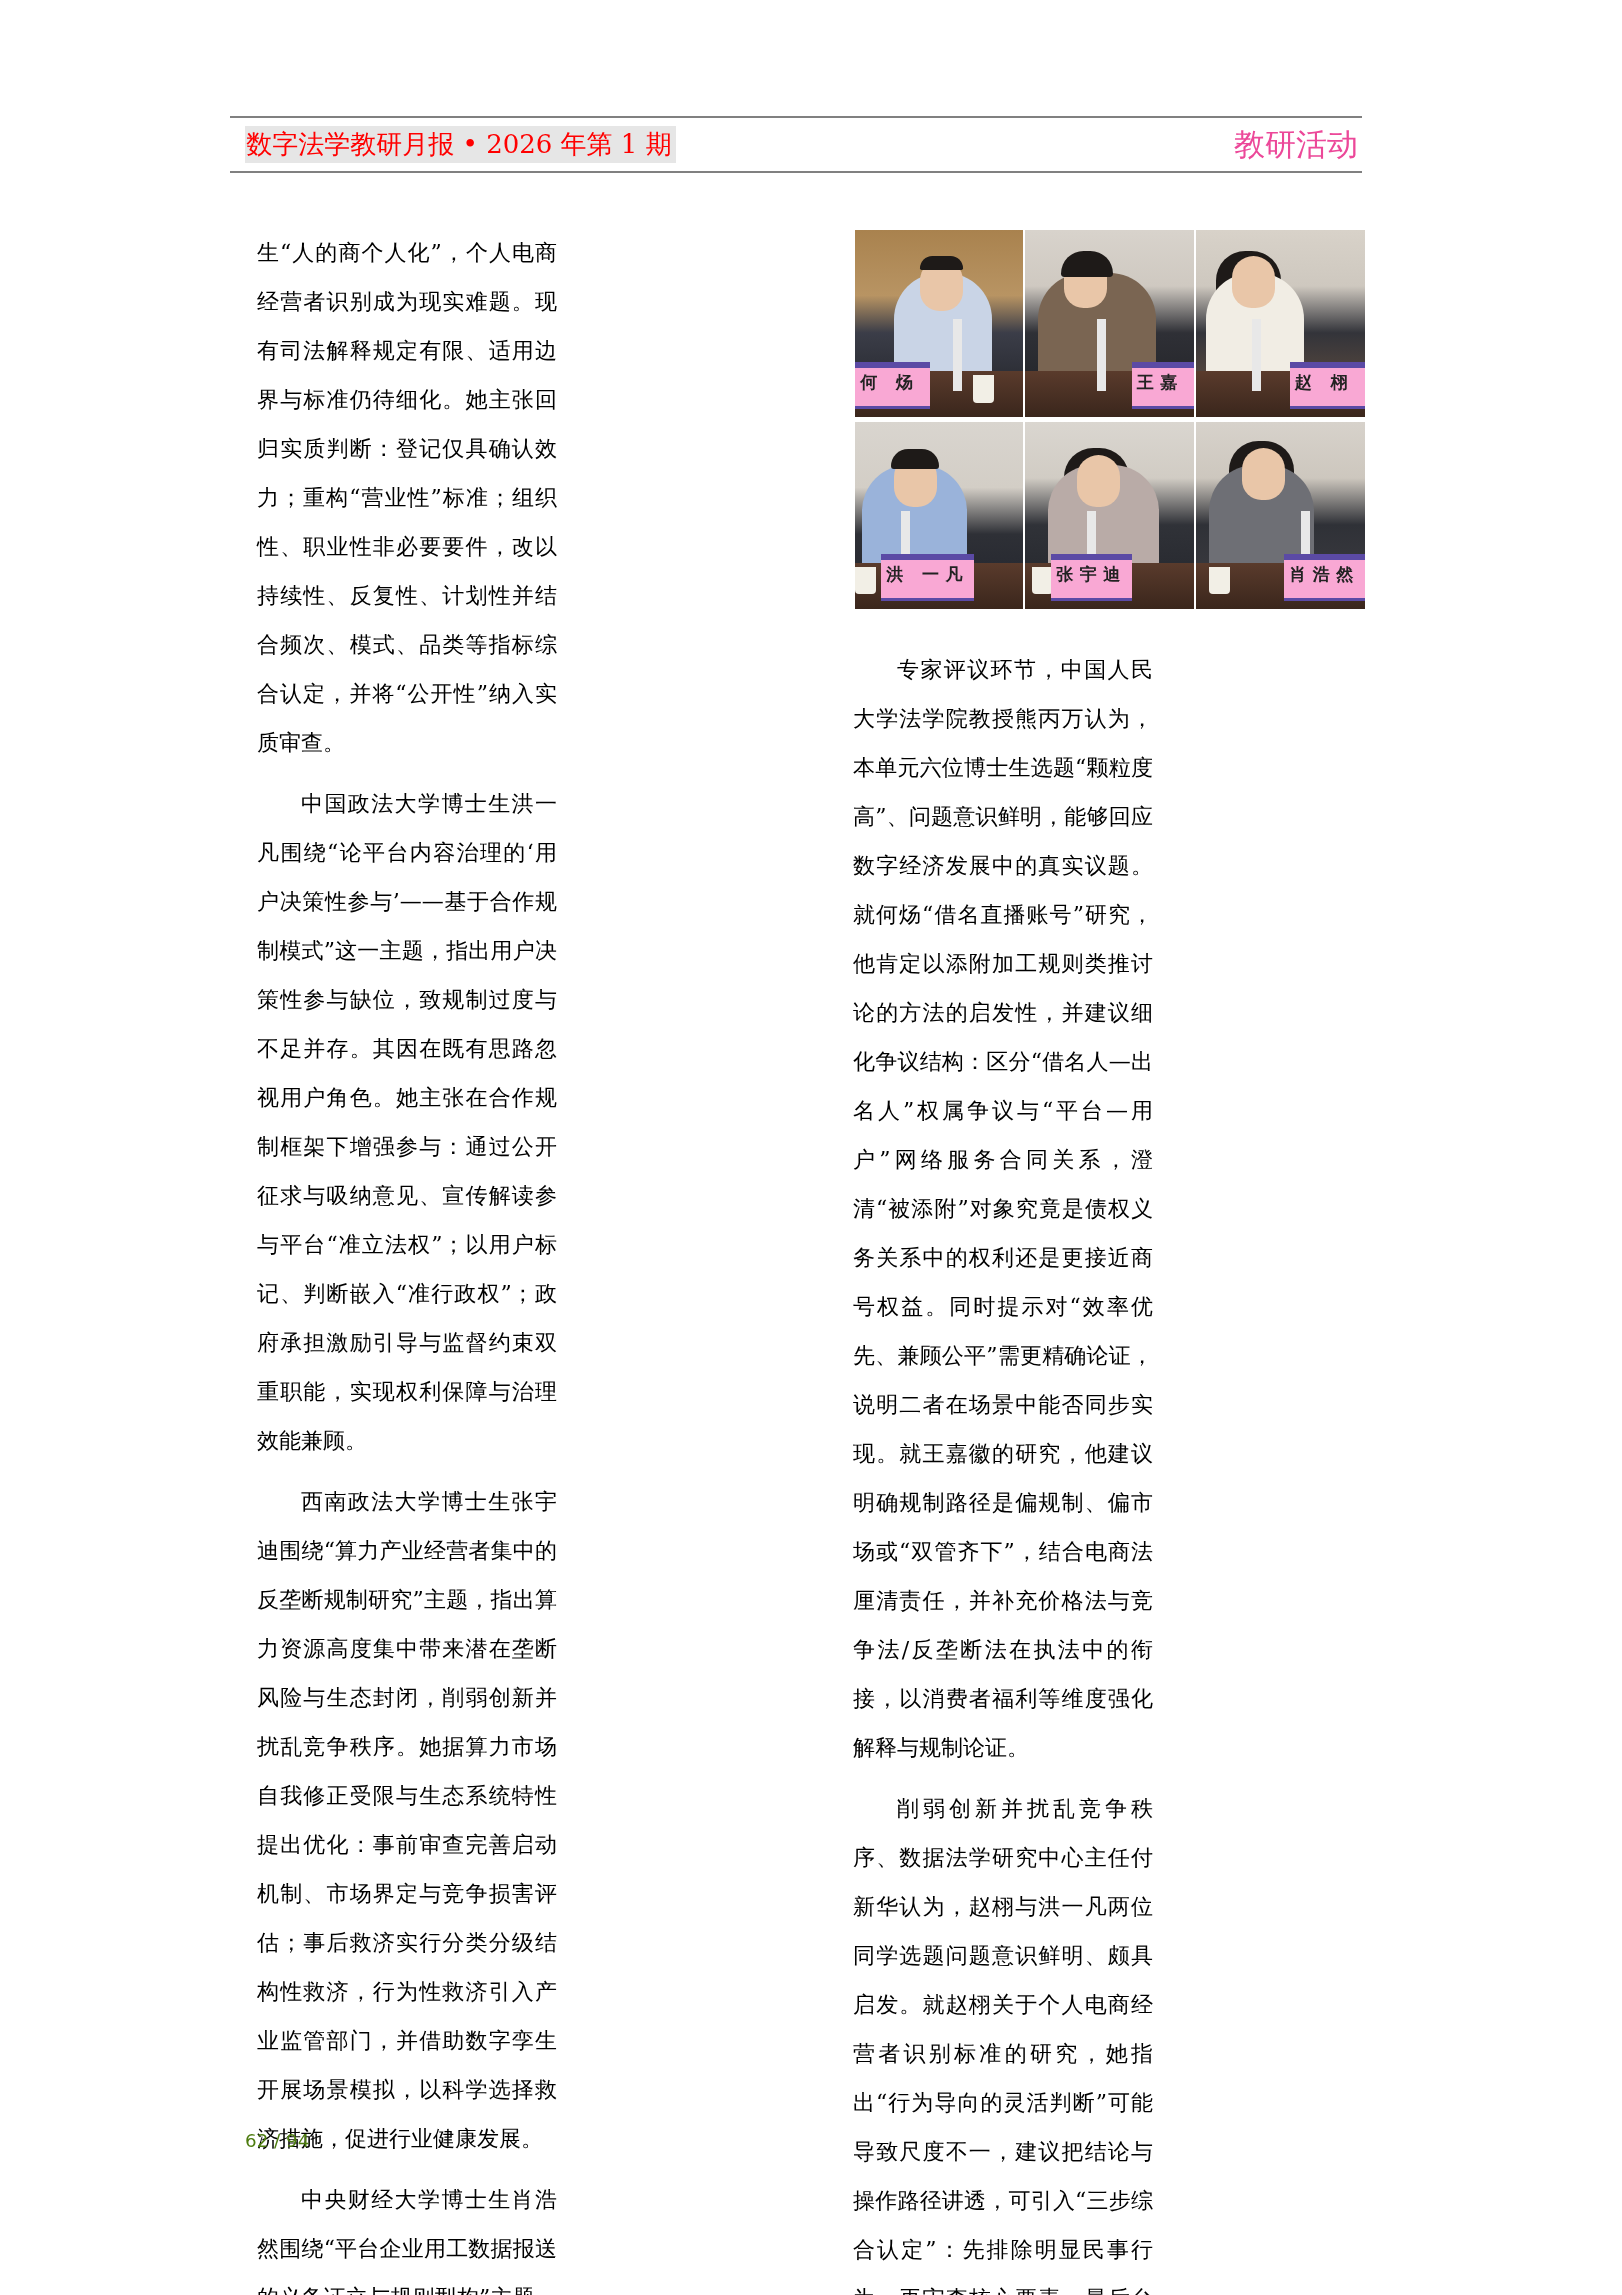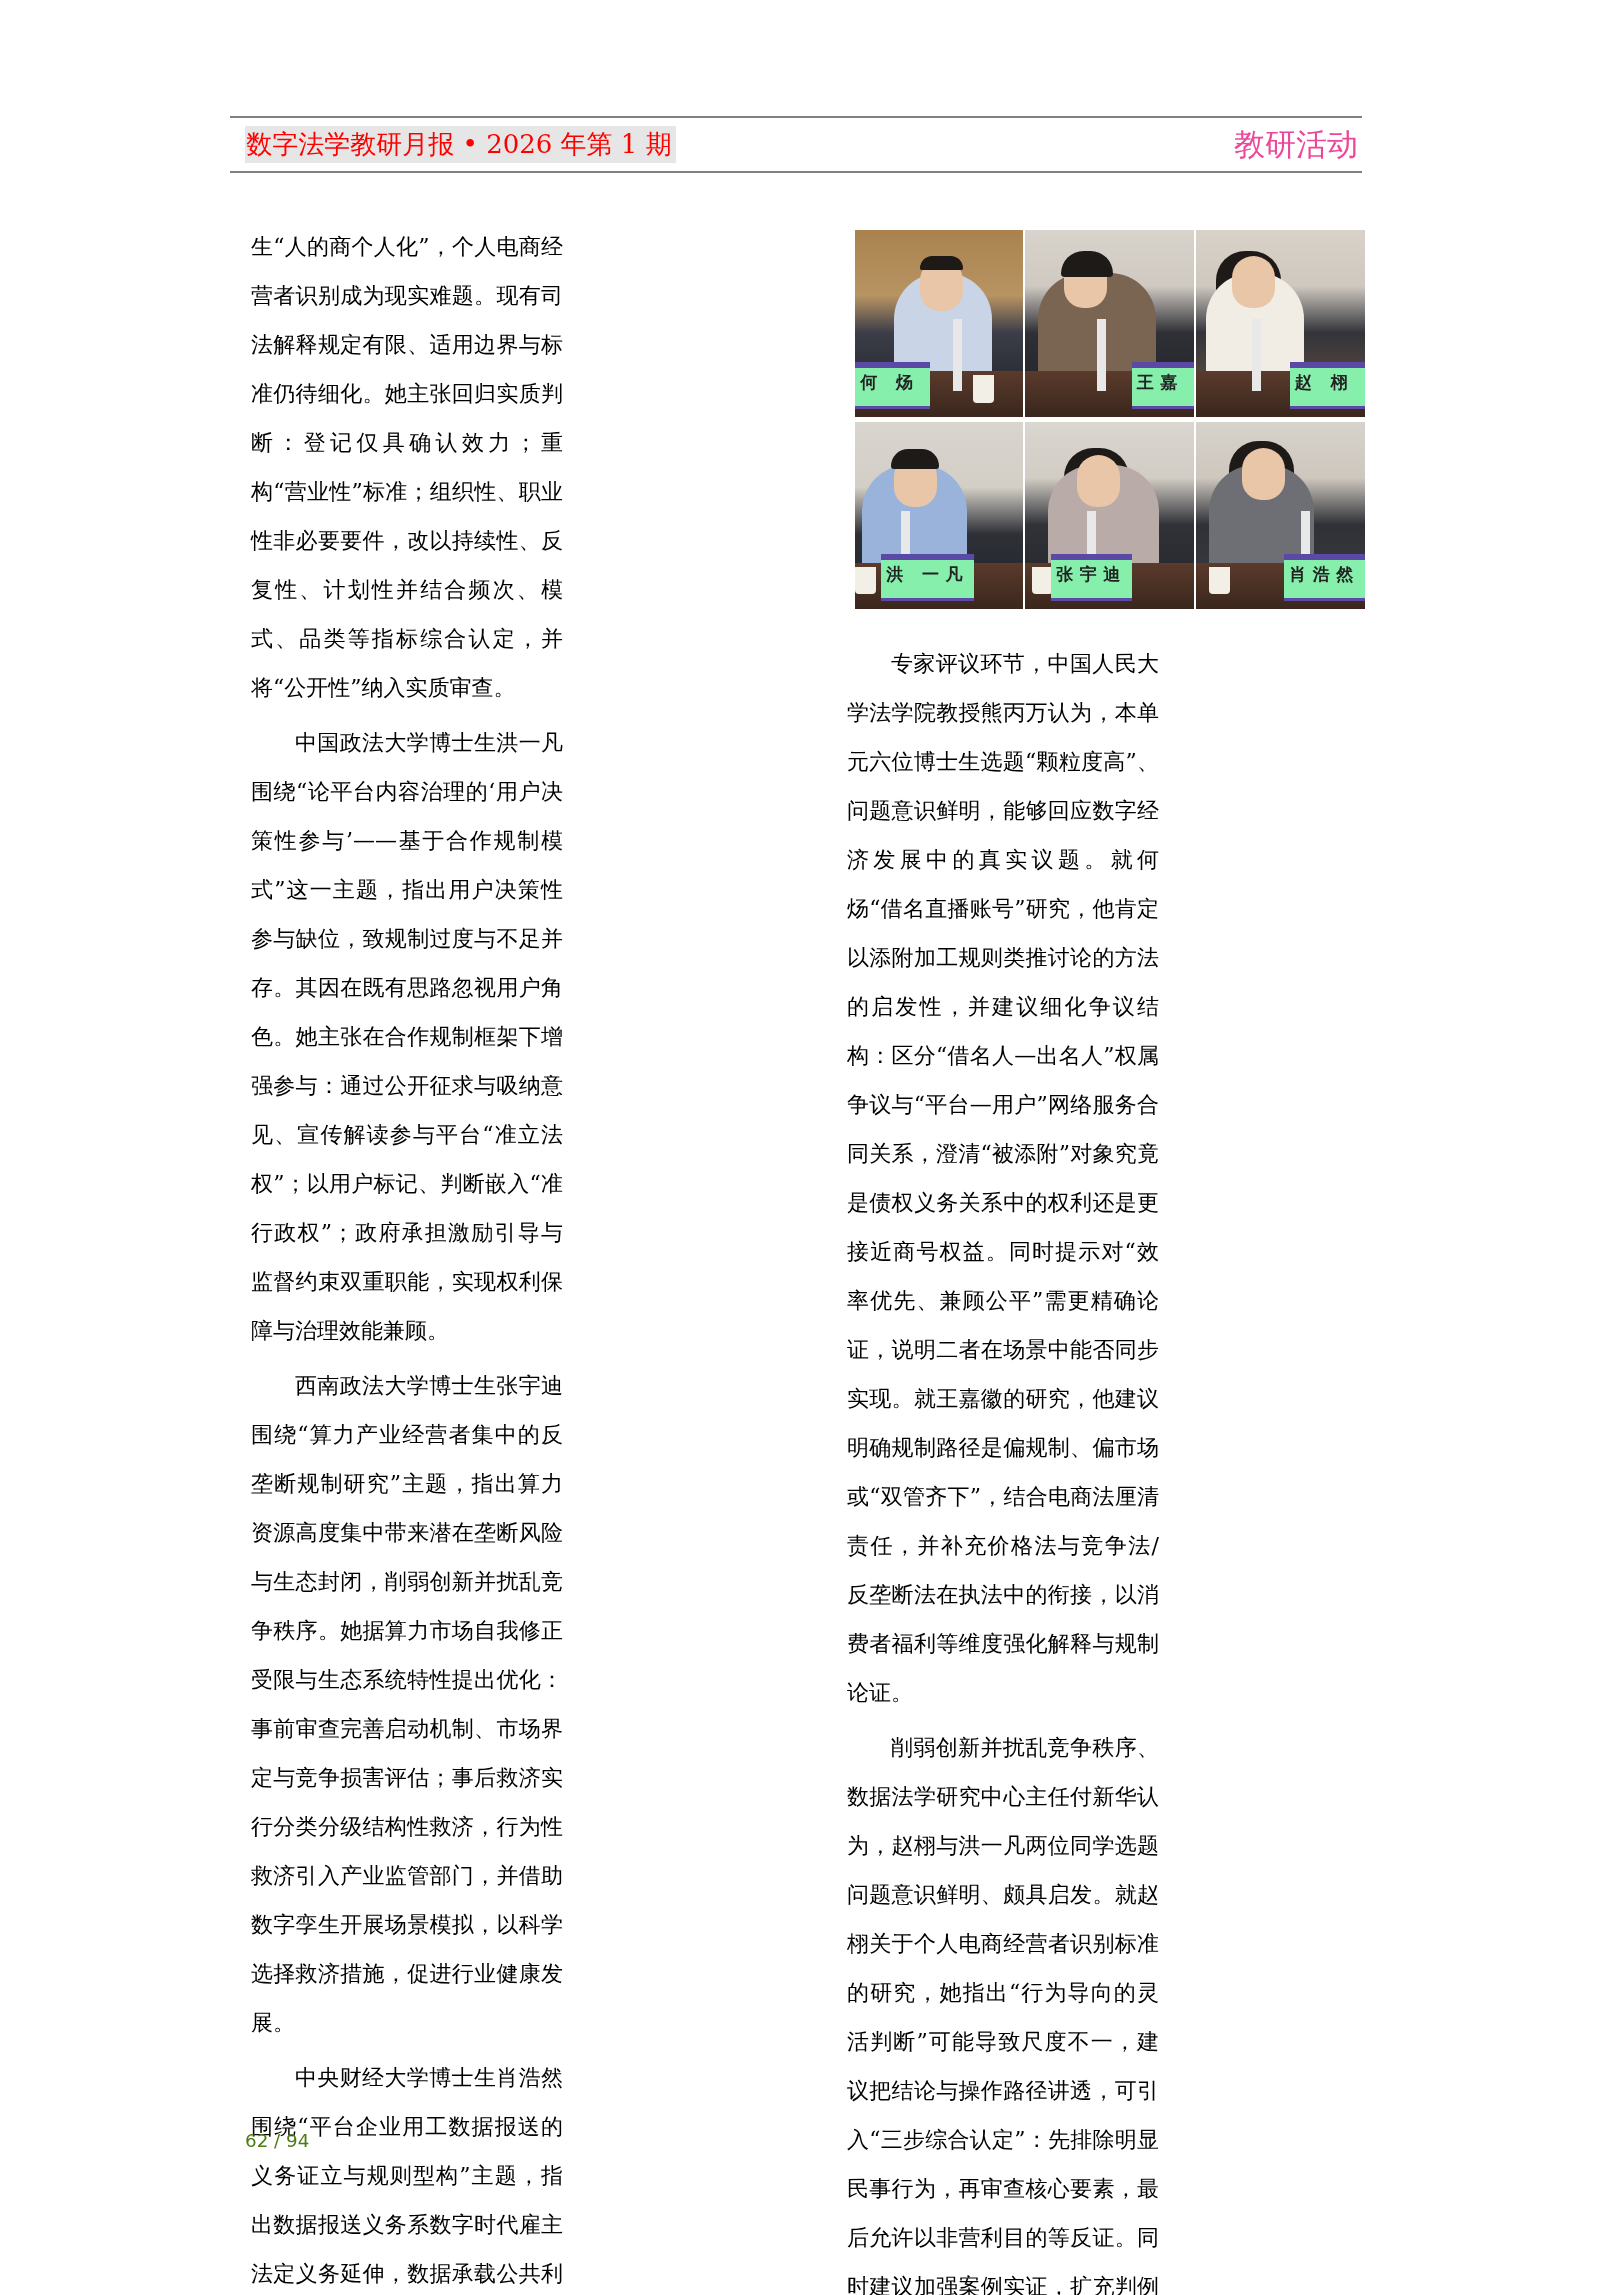--- a/index.html
+++ b/index.html
@@ -13,37 +13,37 @@
   .header-title { position: absolute; left: 245px; top: 126px; height: 37px; padding: 0 3.9px 0 1.3px;
                   background: #e6e6e6; color: #ff0000; font-size: 26px; line-height: 37px;
                   letter-spacing: 0px; white-space: nowrap; font-family: "DejaVu Serif", serif; }
   .header-section { position: absolute; right: 265px; top: 126px; height: 37px; line-height: 37px;
                     font-size: 31px; color: #ec4899; white-space: nowrap; }
 
   .column { position: absolute; top: 216px; width: 324px; }
   .column.left { left: 245px; }
   .column.right { left: 841px; top: 633px; }
 
-  .para { margin: 6px; font-size: 22px; line-height: 49px; text-align: justify;
+  .para { margin: 12px; font-size: 22px; line-height: 49px; text-align: justify;
           text-align-last: left; word-break: break-all; }
   .para.indent { text-indent: 44px; }
   .para b { font-weight: normal; font-family: "DejaVu Sans", sans-serif; }
 
   .photo-grid { position: absolute; left: 854px; top: 229px; width: 512px; height: 381px;
                 display: grid; grid-template-columns: 170px 171px 171px; grid-template-rows: 189px 189px;
                 gap: 2.6px 0; }
   .photo { position: relative; overflow: hidden; border: 0.7px solid #fff; }
   .photo .bg { position: absolute; inset: 0; }
   .photo .table { position: absolute; left: 0; right: 0; bottom: 0; height: 46px;
                   background: linear-gradient(#5a3b2c, #3a261c); }
   .photo .person { position: absolute; bottom: 26px; width: 98px; height: 118px; border-radius: 46px 46px 6.5px 6.5px; }
   .photo .head { position: absolute; width: 43px; height: 52px; border-radius: 21.6px 21.6px 19.6px 19.6px; background: #e9c6a8; }
   .photo .hair { position: absolute; background: #1e1a18; }
   .photo .nameplate { position: absolute; bottom: 7.9px; height: 38px; min-width: 65px; padding: 0 5.2px;
-                      background: #86efac; border-top: 6.5px solid #5b4aa5; border-bottom: 3.9px solid #5b4aa5;
+                      background: #f9a8d4; border-top: 6.5px solid #5b4aa5; border-bottom: 3.9px solid #5b4aa5;
                       font-size: 17px; line-height: 29px; font-weight: bold; color: #222;
                       letter-spacing: 6.5px; white-space: nowrap; font-family: "DejaVu Serif", serif; }
   .photo .cup { position: absolute; bottom: 14.4px; width: 21px; height: 27.5px; background: #f2efe6; border-radius: 0 0 3.9px 3.9px; }
   .photo .mic { position: absolute; bottom: 26px; width: 9.2px; height: 72px; background: #e8e8e8; }
 
   .page-number { position: absolute; left: 245px; top: 2130px; font-size: 18.3px;
                  font-family: "DejaVu Sans", sans-serif; color: #4d7c0f; }
 </style>
 </head>
 <body>

